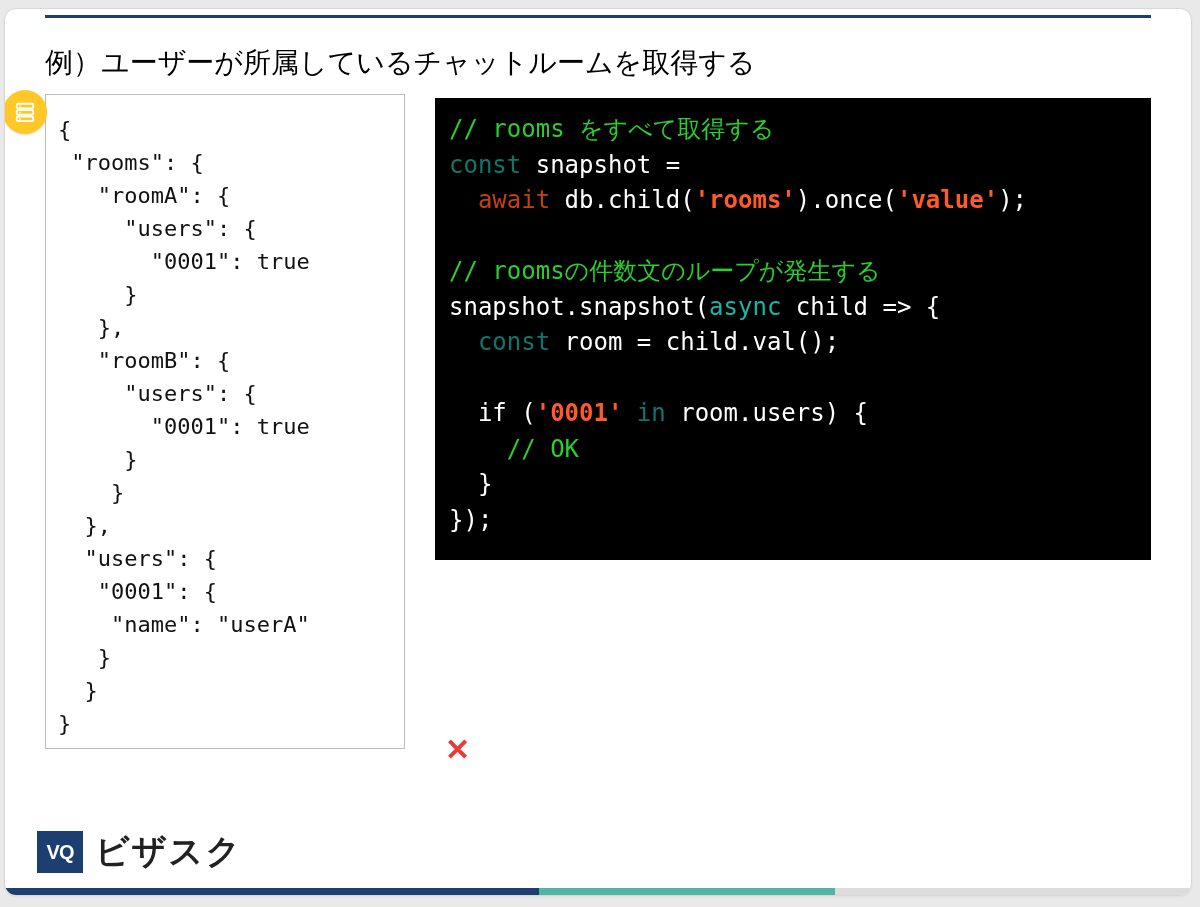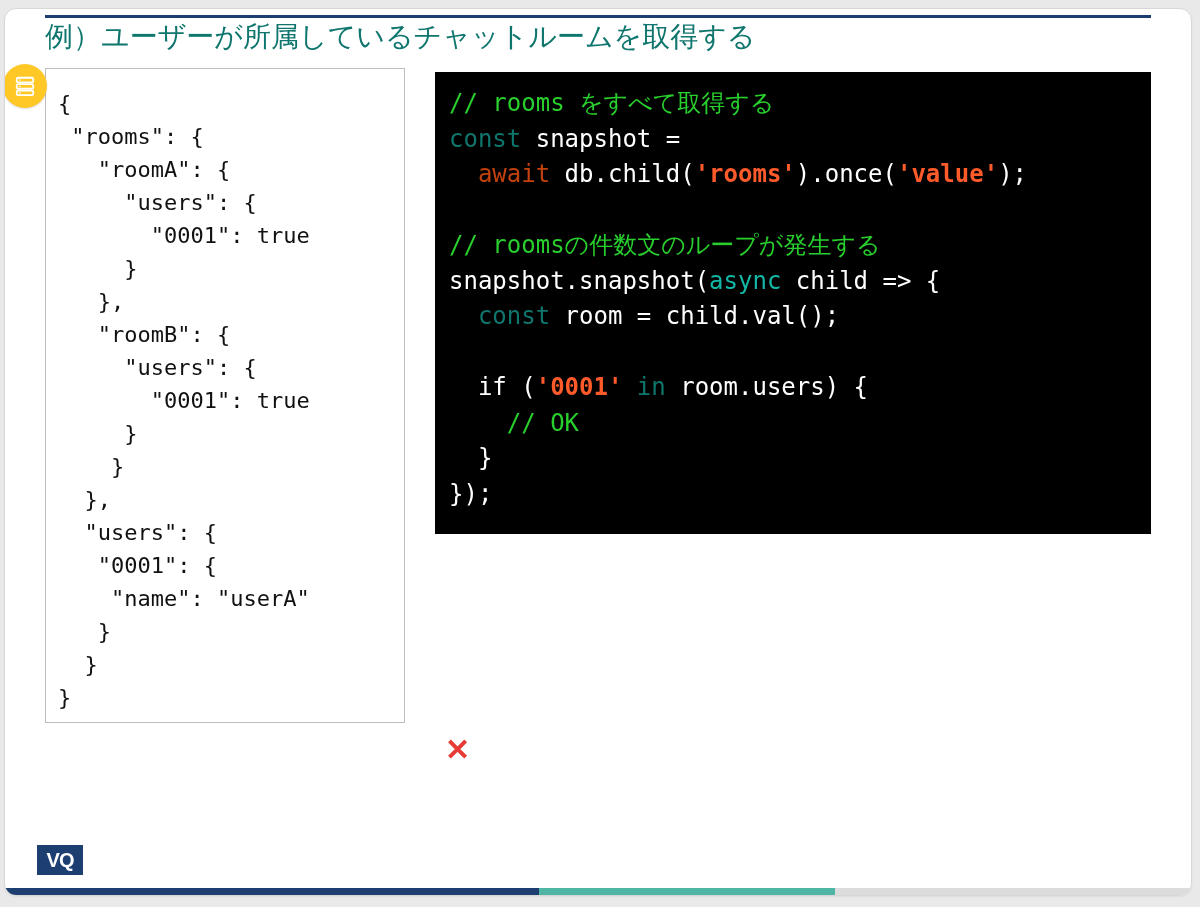--- a/index.html
+++ b/index.html
@@ -31,22 +31,22 @@
     padding: 30px 40px 8px 40px;
   }
   .title-rule {
     border: none;
     border-top: 3px solid #1d3e70;
     margin: 6px 40px 0 40px;
   }
 
   .subtitle {
     font-size: 28px;
-    color: #0f766e;
-    padding: 0 40px 10px 40px;
+    color: #000000;
+    padding: 26px 40px 10px 40px;
     font-weight: 400;
   }
 
   .content {
     position: relative;
     padding: 0 40px;
   }
 
   
   .db-badge {
@@ -125,21 +125,21 @@
     bottom: 20px;
     display: flex;
     align-items: center;
     gap: 12px;
   }
   .brand-badge {
     background: #1d3e70;
     color: #fff;
     font-size: 20px;
     font-weight: 600;
-    width: 46px; height: 30px;
+    width: 46px; height: 42px;
     display: flex;
     align-items: center;
     justify-content: center;
     letter-spacing: -1px;
   }
   .brand-name {
     font-size: 34px;
     font-weight: 700;
     color: #222;
     letter-spacing: 2px;
@@ -211,18 +211,19 @@
       </div>
 
     </div>
 
     <div class="warn-row">
       <span class="x-icon">✕</span>
     </div>
 
     <div class="brand">
       <div class="brand-badge">VQ</div>
+      <div class="brand-name">ビザスク</div>
     </div>
 
     <div class="bottom-bar"></div>
 
   </div>
 </div>
 
 </body></html>

